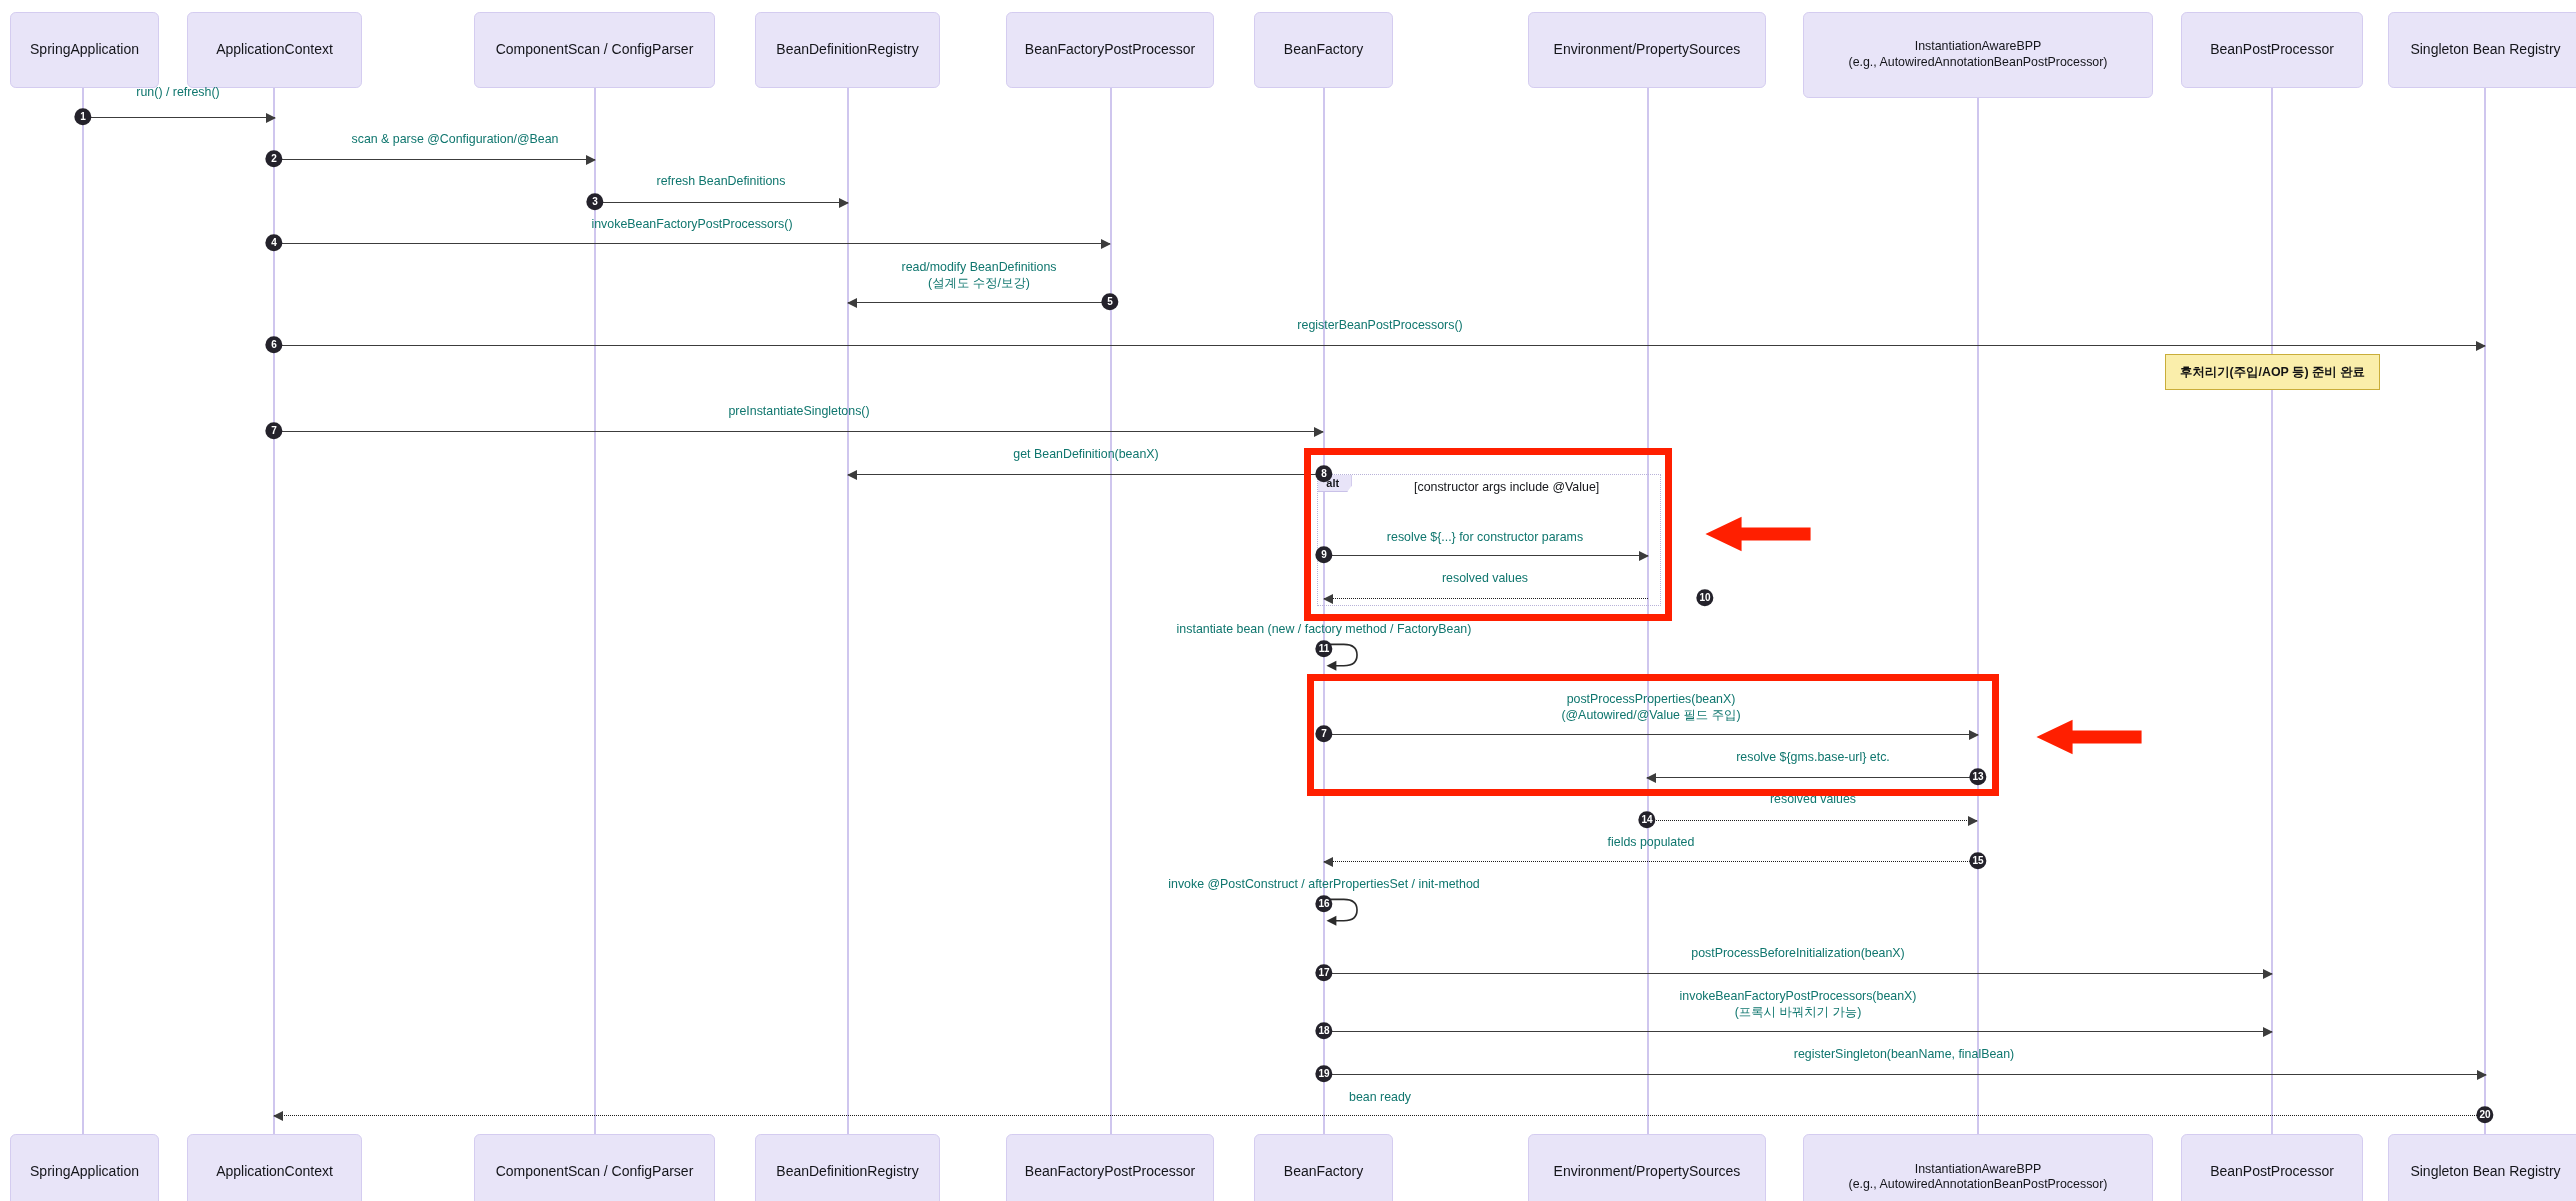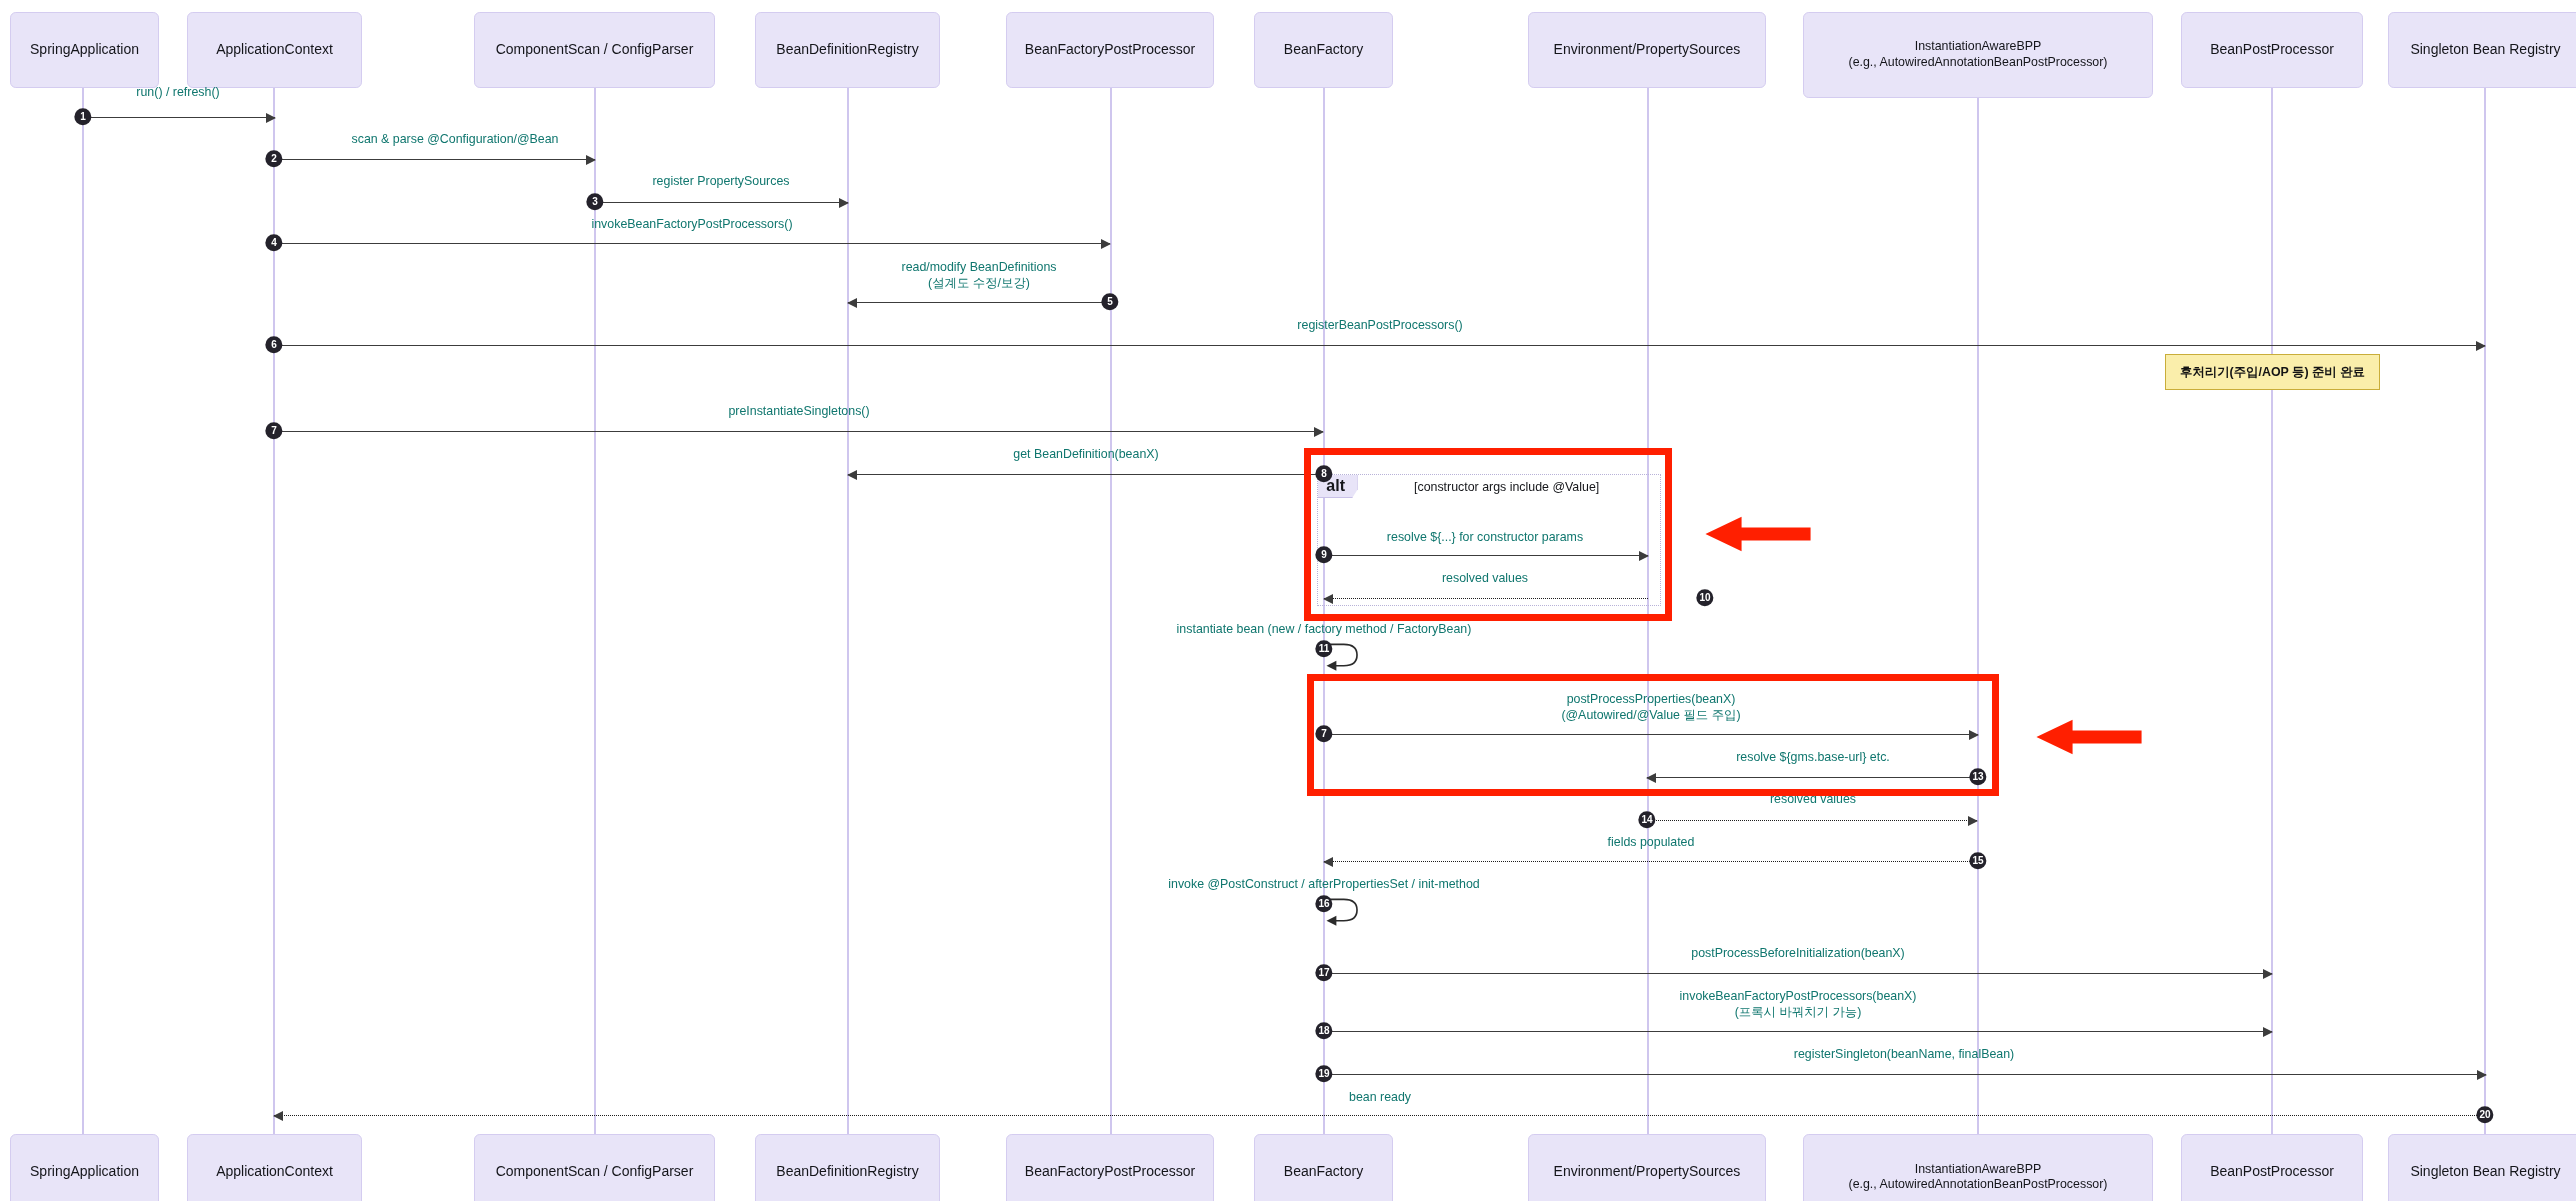--- a/index.html
+++ b/index.html
@@ -104,21 +104,21 @@
     background:transparent;
     z-index:2;
   }
   .fragment-tab{
     position:absolute;
     left:0;top:0;
     background:#e8e4f8;
     border-right:0.8px solid #c9c1e8;
     border-bottom:0.8px solid #c9c1e8;
     color:#16171c;
-    font-size:16px;
+    font-size:11px;
     font-weight:bold;
     padding:1.7px 11.6px 2.5px 8.3px;
     clip-path:polygon(0 0,100% 0,100% 62%,86% 100%,0 100%);
   }
   .fragment-cond{
     position:absolute;
     font-size:12.4px;
     color:#15161a;
     white-space:nowrap;
   }
@@ -242,21 +242,21 @@
       <div class="arrowhead right"></div>
     </div>
     <div class="msglabel" style="top: 131px; left: 435px; margin-left: 20px;">
       <div>scan &amp; parse @Configuration/@Bean</div>
     </div>
     <div class="seqnum" style="left: 274px; top: 159px;">2</div>
     <div class="msg" style="left: 595px; top: 202px; width: 253px;">
       <div class="arrowhead right"></div>
     </div>
     <div class="msglabel" style="top: 173px; left: 721px;">
-      <div>register PropertySources</div>
+      <div>refresh BeanDefinitions</div>
     </div>
     <div class="seqnum" style="left: 595px; top: 202px;">3</div>
     <div class="msg" style="left: 274px; top: 243px; width: 836px;">
       <div class="arrowhead right"></div>
     </div>
     <div class="msglabel" style="top: 216px; left: 692px;">
       <div>invokeBeanFactoryPostProcessors()</div>
     </div>
     <div class="seqnum" style="left: 274px; top: 243px;">4</div>
     <div class="msg" style="left: 848px; top: 302px; width: 263px;">

